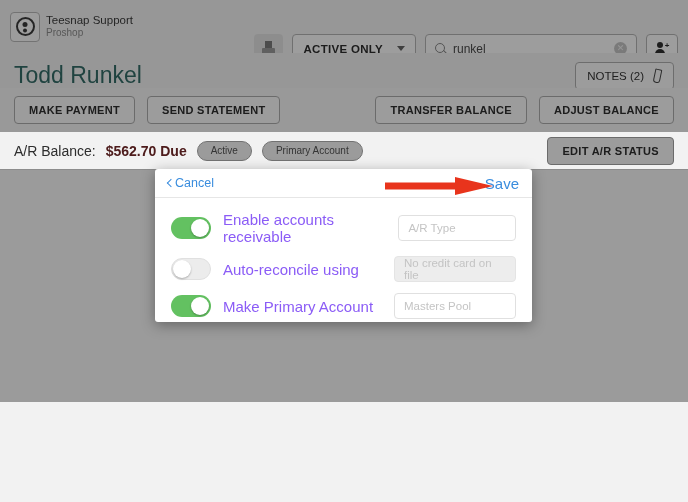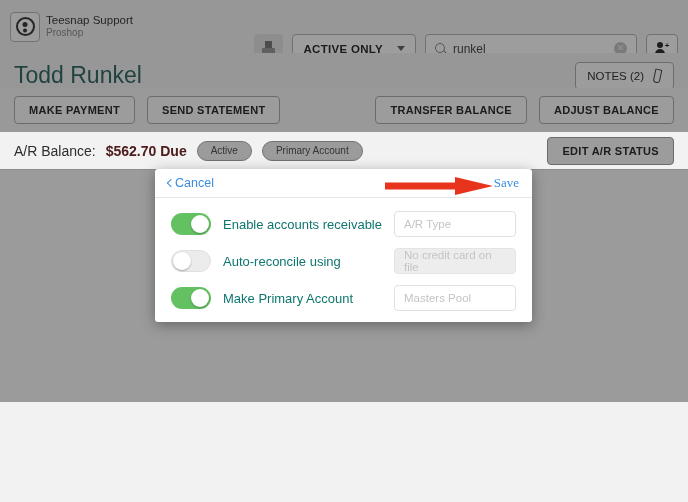--- a/index.html
+++ b/index.html
@@ -198,37 +198,37 @@
   .m-cancel { font-size: 12.5px; color: #3a8dde; display: flex; align-items: center; gap: 1px; }
   .chev-l {
     width: 6px; height: 6px; border-left: 1.6px solid #3a8dde;
     border-bottom: 1.6px solid #3a8dde; transform: rotate(45deg);
     display: inline-block;
   }
   .m-title {
     position: absolute; left: 0; right: 0; text-align: center;
     font-size: 13px; font-weight: bold; color: #2b2b2b;
   }
-  .m-save { margin-left: auto; font-size: 13px; color: #3a8dde; position: relative; z-index: 2; font-family: Liberation Serif, serif; }
+  .m-save { margin-left: auto; font-size: 15px; color: #3a8dde; position: relative; z-index: 2; }
 
   .modal-body { padding: 13px 16px 10px 16px; display: flex; flex-direction: column; gap: 11px; }
   .mrow { display: flex; align-items: center; }
   .toggle {
     width: 40px; height: 22px; border-radius: 11px; position: relative;
     flex: 0 0 auto;
   }
   .toggle.on { background: #63c161; }
   .toggle.off { background: #ececec; border: 1px solid #e0e0e0; }
   .knob {
     position: absolute; top: 2px; width: 18px; height: 18px; border-radius: 50%;
     background: #fff; box-shadow: 0 1px 2px rgba(0,0,0,0.28);
   }
   .toggle.on .knob { right: 2px; }
   .toggle.off .knob { left: 1px; top: 1px; }
-  .mlabel { font-size: 13px; color: #0f766e; margin-left: 12px; }
+  .mlabel { font-size: 15px; color: #8b5cf6; margin-left: 12px; }
   .mfield {
     margin-left: auto; width: 122px; height: 26px; border-radius: 4px;
     border: 1px solid #e0e0e0; background: #fff;
     display: flex; align-items: center; padding: 0 9px;
     font-size: 11.5px; color: #c4c4c4;
   }
   .mfield.disabled { background: #ededed; border-color: #e4e4e4; }
 
   
   .arrow-ann {

